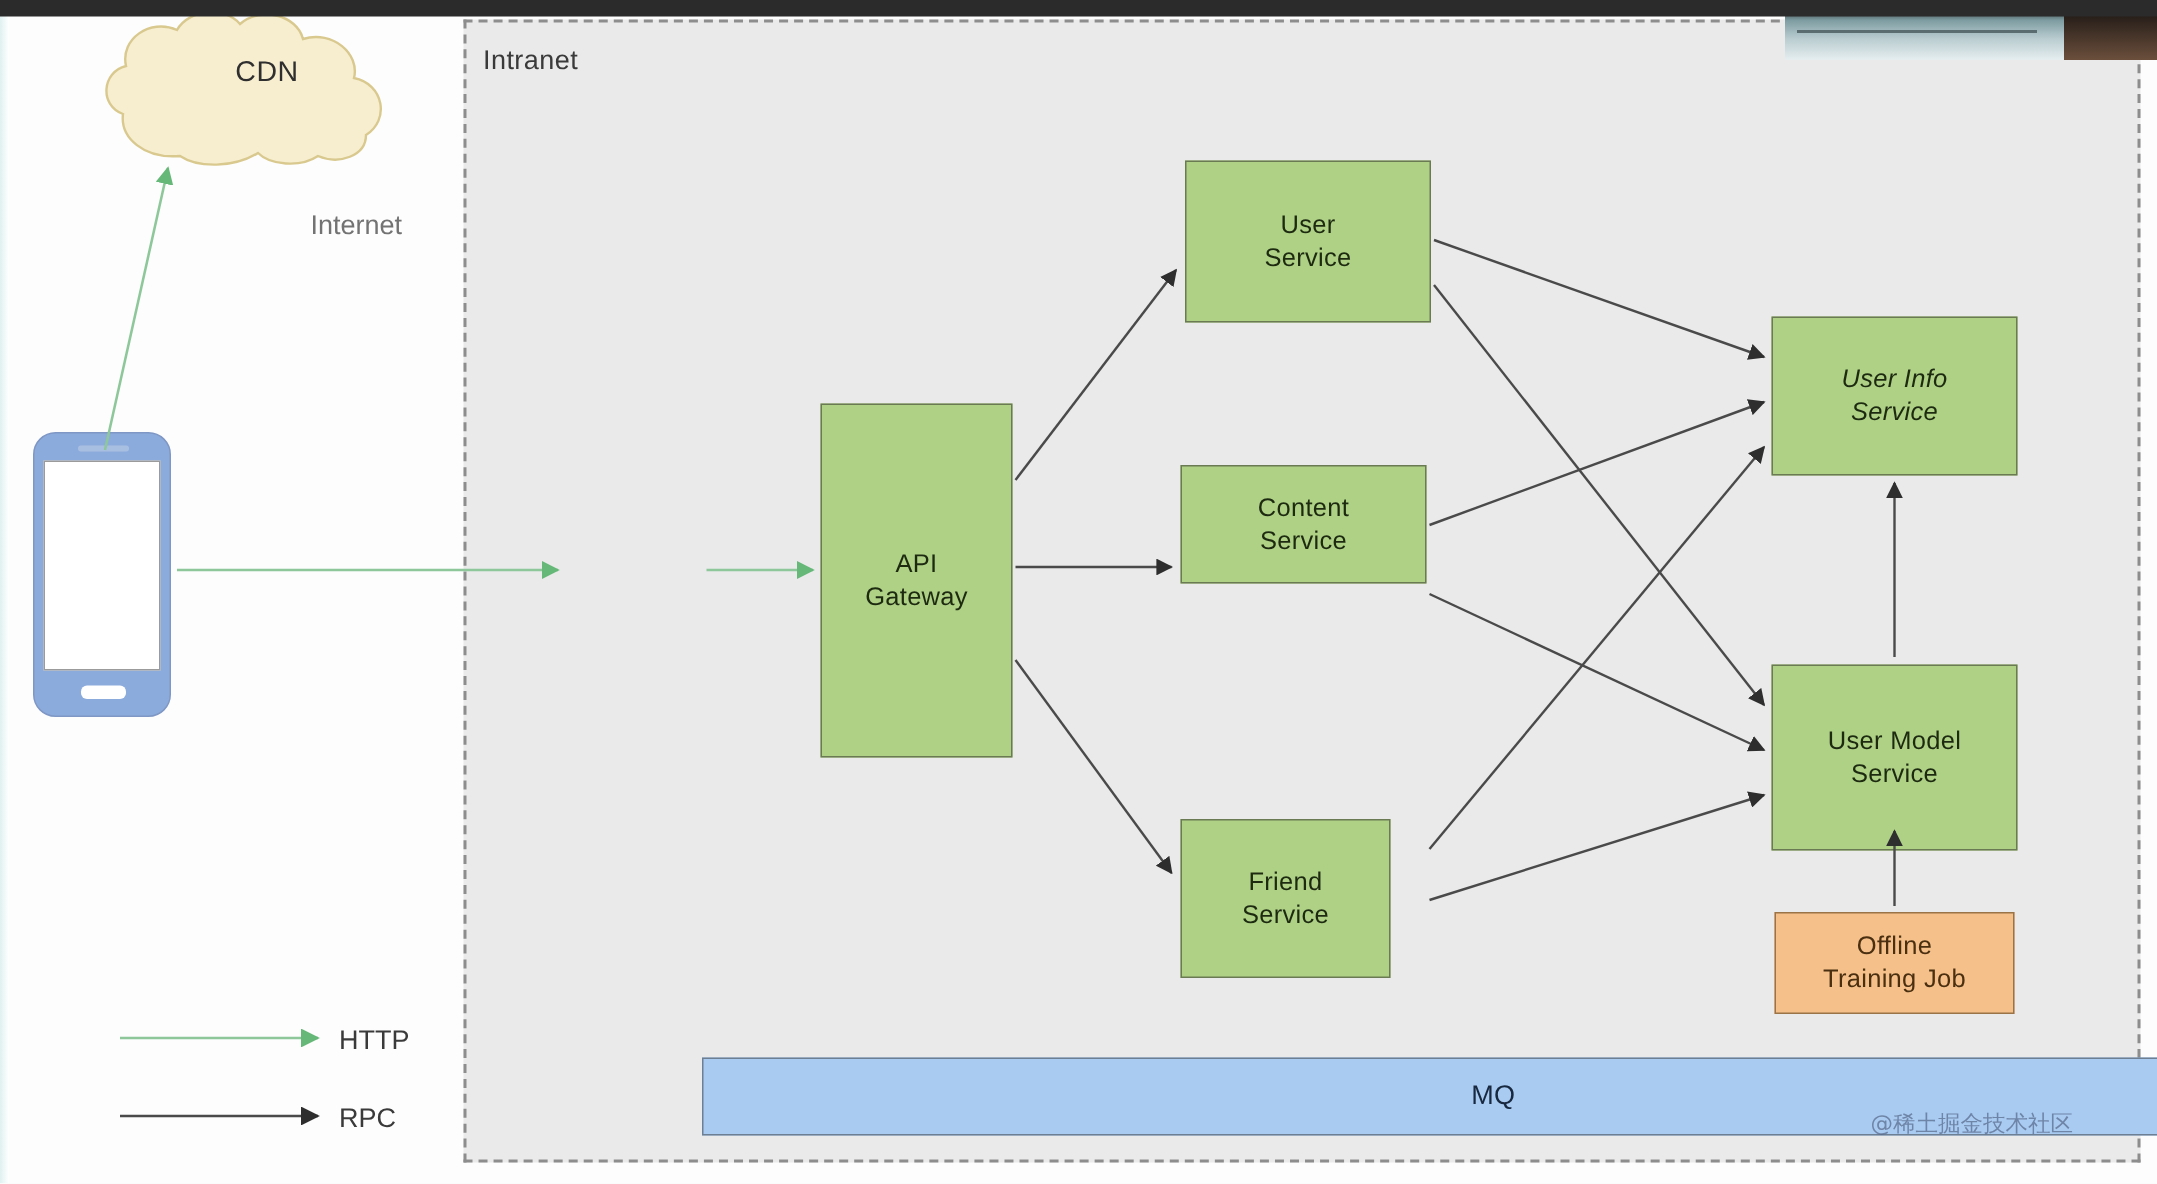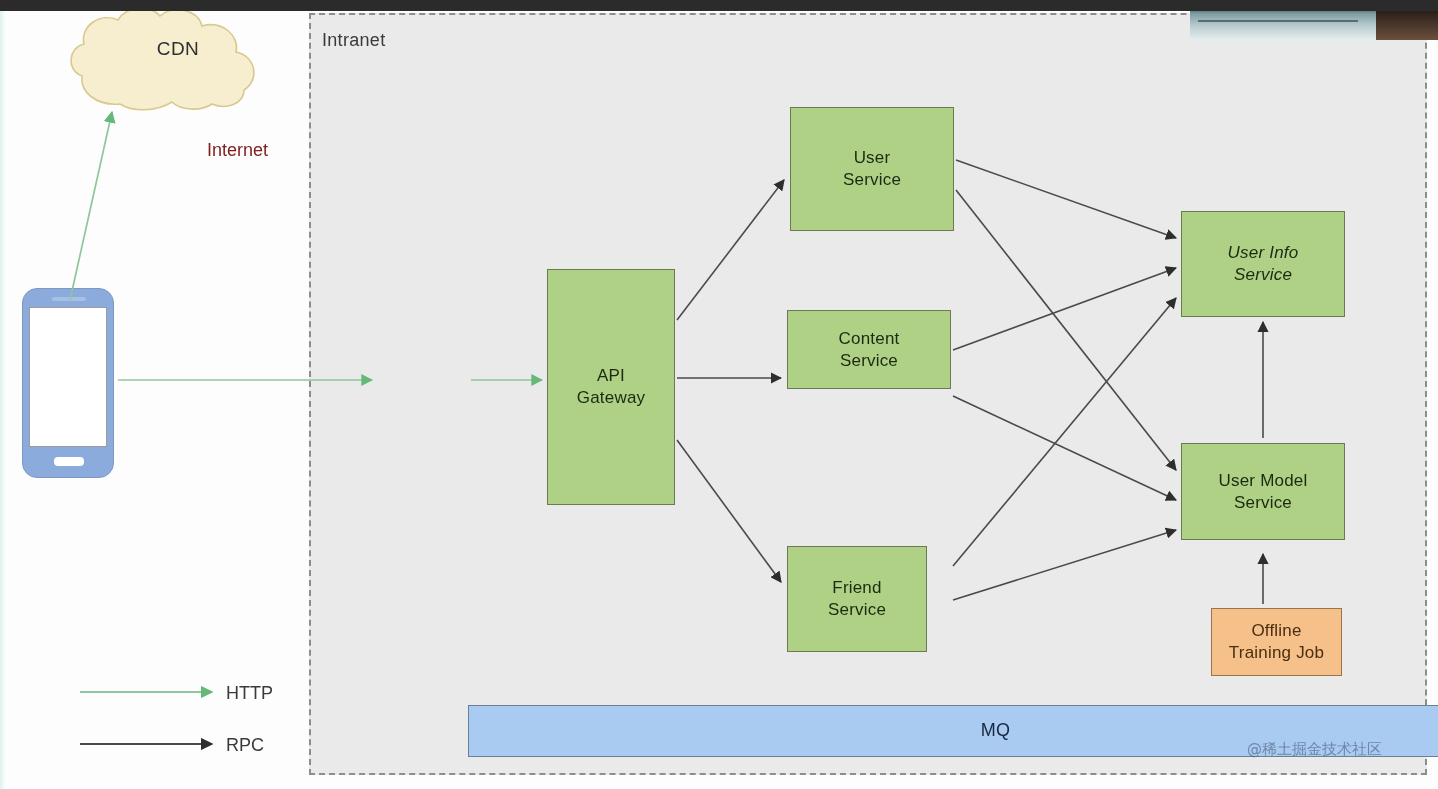--- a/index.html
+++ b/index.html
@@ -30,32 +30,32 @@
     font-size:17px;line-height:1.28;color:#20250f;letter-spacing:.2px;
     white-space:pre-line;
   }
   .node.green{background:#aed186;border-color:#6a7a52;color:#1d2a10;}
   .node.blue{background:#8cabdd;border-color:#5c6b84;color:#1b2437;}
   .node.orange{background:#f5c08a;border-color:#9a7347;color:#4a2f10;}
   .node.mq{background:#a9cbf2;border-color:#6d7f93;color:#17283f;font-size:18px;}
 
   #lb{left:377px;top:103px;width:92px;height:550px;}
   #gw{left:547px;top:269px;width:128px;height:236px;}
-  #user-svc{left:790px;top:107px;width:164px;height:124px;}
+  #user-svc{left:790px;top:107px;width:164px;height:108px;}
   #content-svc{left:787px;top:310px;width:164px;height:79px;}
   #friend-svc{left:787px;top:546px;width:140px;height:106px;}
   #userinfo-svc{left:1181px;top:211px;width:164px;height:106px;font-style:italic;}
-  #usermodel-svc{left:1181px;top:443px;width:164px;height:97px;}
-  #offline-job{left:1183px;top:608px;width:131px;height:68px;margin-left:28px;}
+  #usermodel-svc{left:1181px;top:443px;width:164px;height:124px;}
+  #offline-job{left:1183px;top:608px;width:160px;height:68px;}
   #mq{left:468px;top:705px;width:1020px;height:52px;padding-left:35px;}
   .cloud-label{
     position:absolute;left:82px;top:38px;width:192px;text-align:center;
     font-size:19px;color:#2f2f2f;letter-spacing:.4px;
   }
-  .internet-label{position:absolute;left:207px;top:140px;font-size:18px;color:#7f1d1d;}
+  .internet-label{position:absolute;left:207px;top:140px;font-size:18px;color:#737373;}
 
   
   .phone{
     position:absolute;left:22px;top:288px;width:92px;height:190px;
     background:#8cabdd;border:1.5px solid #7e97c4;border-radius:15px;box-sizing:border-box;
   }
   .phone-screen{
     position:absolute;left:6px;top:18px;width:78px;height:140px;
     background:#ffffff;border:1.4px solid #9b9b9b;box-sizing:border-box;
   }

